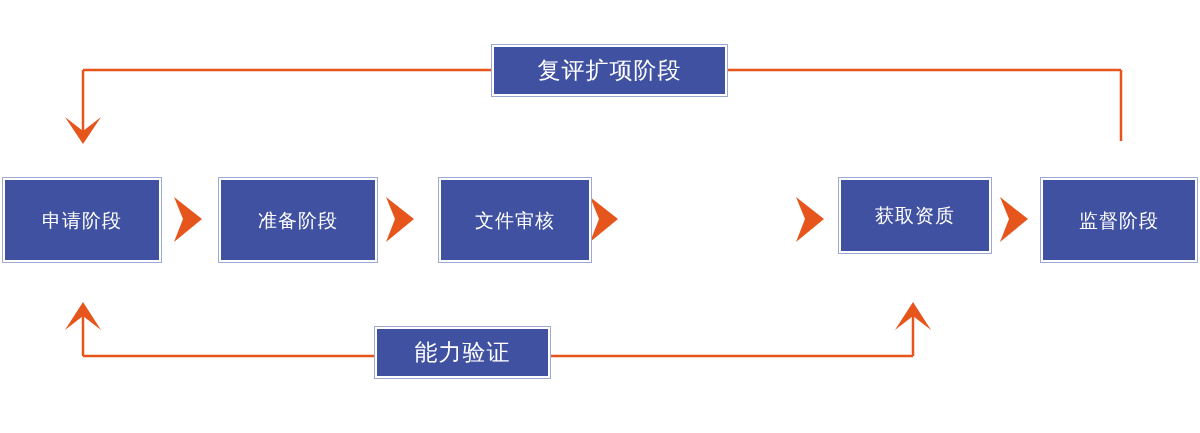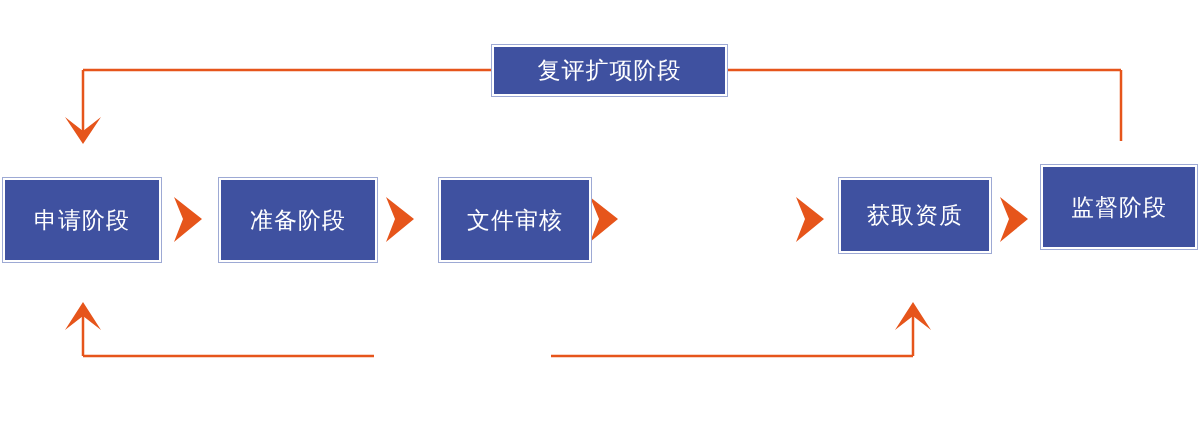--- a/index.html
+++ b/index.html
@@ -40,21 +40,21 @@
     width: 100%;
     height: 100%;
     box-sizing: border-box;
     background: #3F51A0;
     display: flex;
     align-items: center;
     justify-content: center;
   }
   .stage-label {
     color: #FFFFFF;
-    font-size: 23px;
+    font-size: 19px;
     letter-spacing: 1px;
     line-height: 1;
     white-space: nowrap;
     font-family: "DejaVu Sans", "Liberation Sans", sans-serif;
   }
   .side-box .stage-label {
     font-size: 23px;
   }
 </style>
 </head>
@@ -125,20 +125,25 @@
     </div>
   </div>
 
 
   <div class="stage-box" style="left:838px; top:177px; width:154px; height:77px;">
     <div class="stage-inner">
       <span class="stage-label">获取资质</span>
     </div>
   </div>
 
-  <div class="stage-box" style="left:1040px; top:164px; width:158px; height:86px;">
+  <div class="stage-box" style="left:1040px; top:177px; width:158px; height:86px;">
     <div class="stage-inner">
       <span class="stage-label">监督阶段</span>
     </div>
   </div>
 
+  <div class="stage-box side-box" style="left:374px; top:326px; width:177px; height:53px;">
+    <div class="stage-inner">
+      <span class="stage-label">能力验证</span>
+    </div>
+  </div>
 
 </div>
 
 </body></html>

